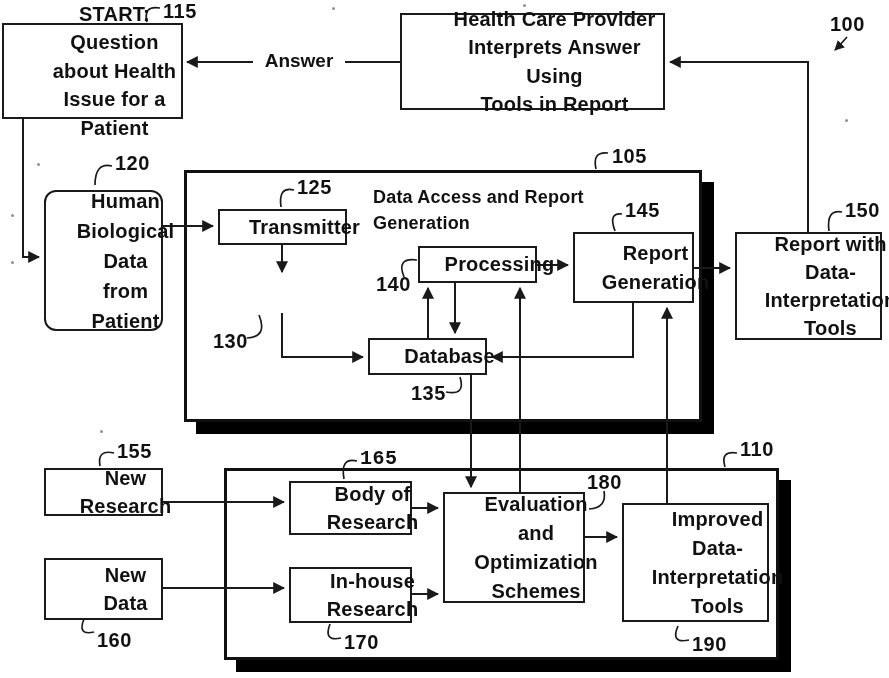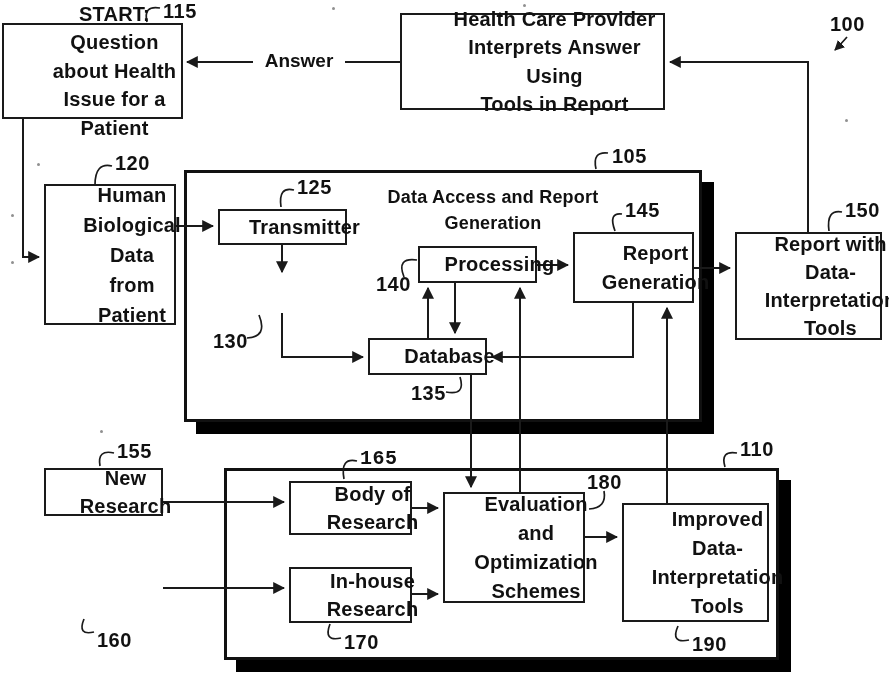--- a/index.html
+++ b/index.html
@@ -24,21 +24,21 @@
   }
   .wires{position:absolute;left:0;top:0;z-index:2;}
   .wire{stroke:#1a1a1a;stroke-width:2;fill:none;}
   .leader{stroke:#1a1a1a;stroke-width:1.7;fill:none;}
   .ref{
     position:absolute;font-size:20px;font-weight:bold;z-index:4;
     letter-spacing:.5px;white-space:nowrap;
   }
   .ctitle{
     position:absolute;z-index:2;font-size:18px;font-weight:bold;
-    text-align:center;white-space:pre-line;line-height:1.45;letter-spacing:.2px;
+    text-align:left;white-space:pre-line;line-height:1.45;letter-spacing:.2px;
   }
   .answer-label{
     position:absolute;z-index:4;background:#fff;padding:0 5px;
     font-size:19px;font-weight:bold;text-align:center;
   }
   .dot{position:absolute;width:3px;height:3px;border-radius:50%;
     background:#555;opacity:.65;z-index:0;}
 </style>
 </head>
 <body>
@@ -95,36 +95,37 @@
 
   <div class="ctitle" style="left:373px;top:184px;width:240px;">Data Access and Report
 Generation</div>
 
   <div class="box" style="left:2px;top:23px;width:181px;height:96px;"><span>START: Question
 about Health
 Issue for a Patient</span></div>
   <div class="box" style="left:400px;top:13px;width:265px;height:97px;"><span>Health Care Provider
 Interprets Answer Using
 Tools in Report</span></div>
-  <div class="box" style="left:44px;top:184px;width:132px;height:141px;line-height:1.5;"><span>Human
+  <div class="box" style="left:44px;top:190px;width:119px;height:141px;line-height:1.5;border-radius:12px;"><span>Human
 Biological
 Data
 from
 Patient</span></div>
   <div class="box" style="left:218px;top:209px;width:129px;height:36px;"><span>Transmitter</span></div>
   <div class="box" style="left:418px;top:246px;width:119px;height:37px;"><span>Processing</span></div>
   <div class="box" style="left:368px;top:338px;width:119px;height:37px;"><span>Database</span></div>
   <div class="box" style="left:573px;top:232px;width:121px;height:71px;justify-content:center;"><span>Report
 Generation</span></div>
   <div class="box" style="left:735px;top:232px;width:147px;height:108px;line-height:1.4;"><span>Report with
 Data-
 Interpretation
 Tools</span></div>
   <div class="box" style="left:44px;top:468px;width:119px;height:48px;"><span>New
 Research</span></div>
+  <div class="box" style="left:44px;top:558px;width:119px;height:62px;"><span>New Data</span></div>
   <div class="box" style="left:289px;top:481px;width:123px;height:54px;"><span>Body of
 Research</span></div>
   <div class="box" style="left:289px;top:567px;width:123px;height:56px;"><span>In-house
 Research</span></div>
   <div class="box" style="left:443px;top:492px;width:142px;height:111px;line-height:1.45;"><span>Evaluation
 and
 Optimization
 Schemes</span></div>
   <div class="box" style="left:622px;top:503px;width:147px;height:119px;line-height:1.45;"><span>Improved
 Data-

